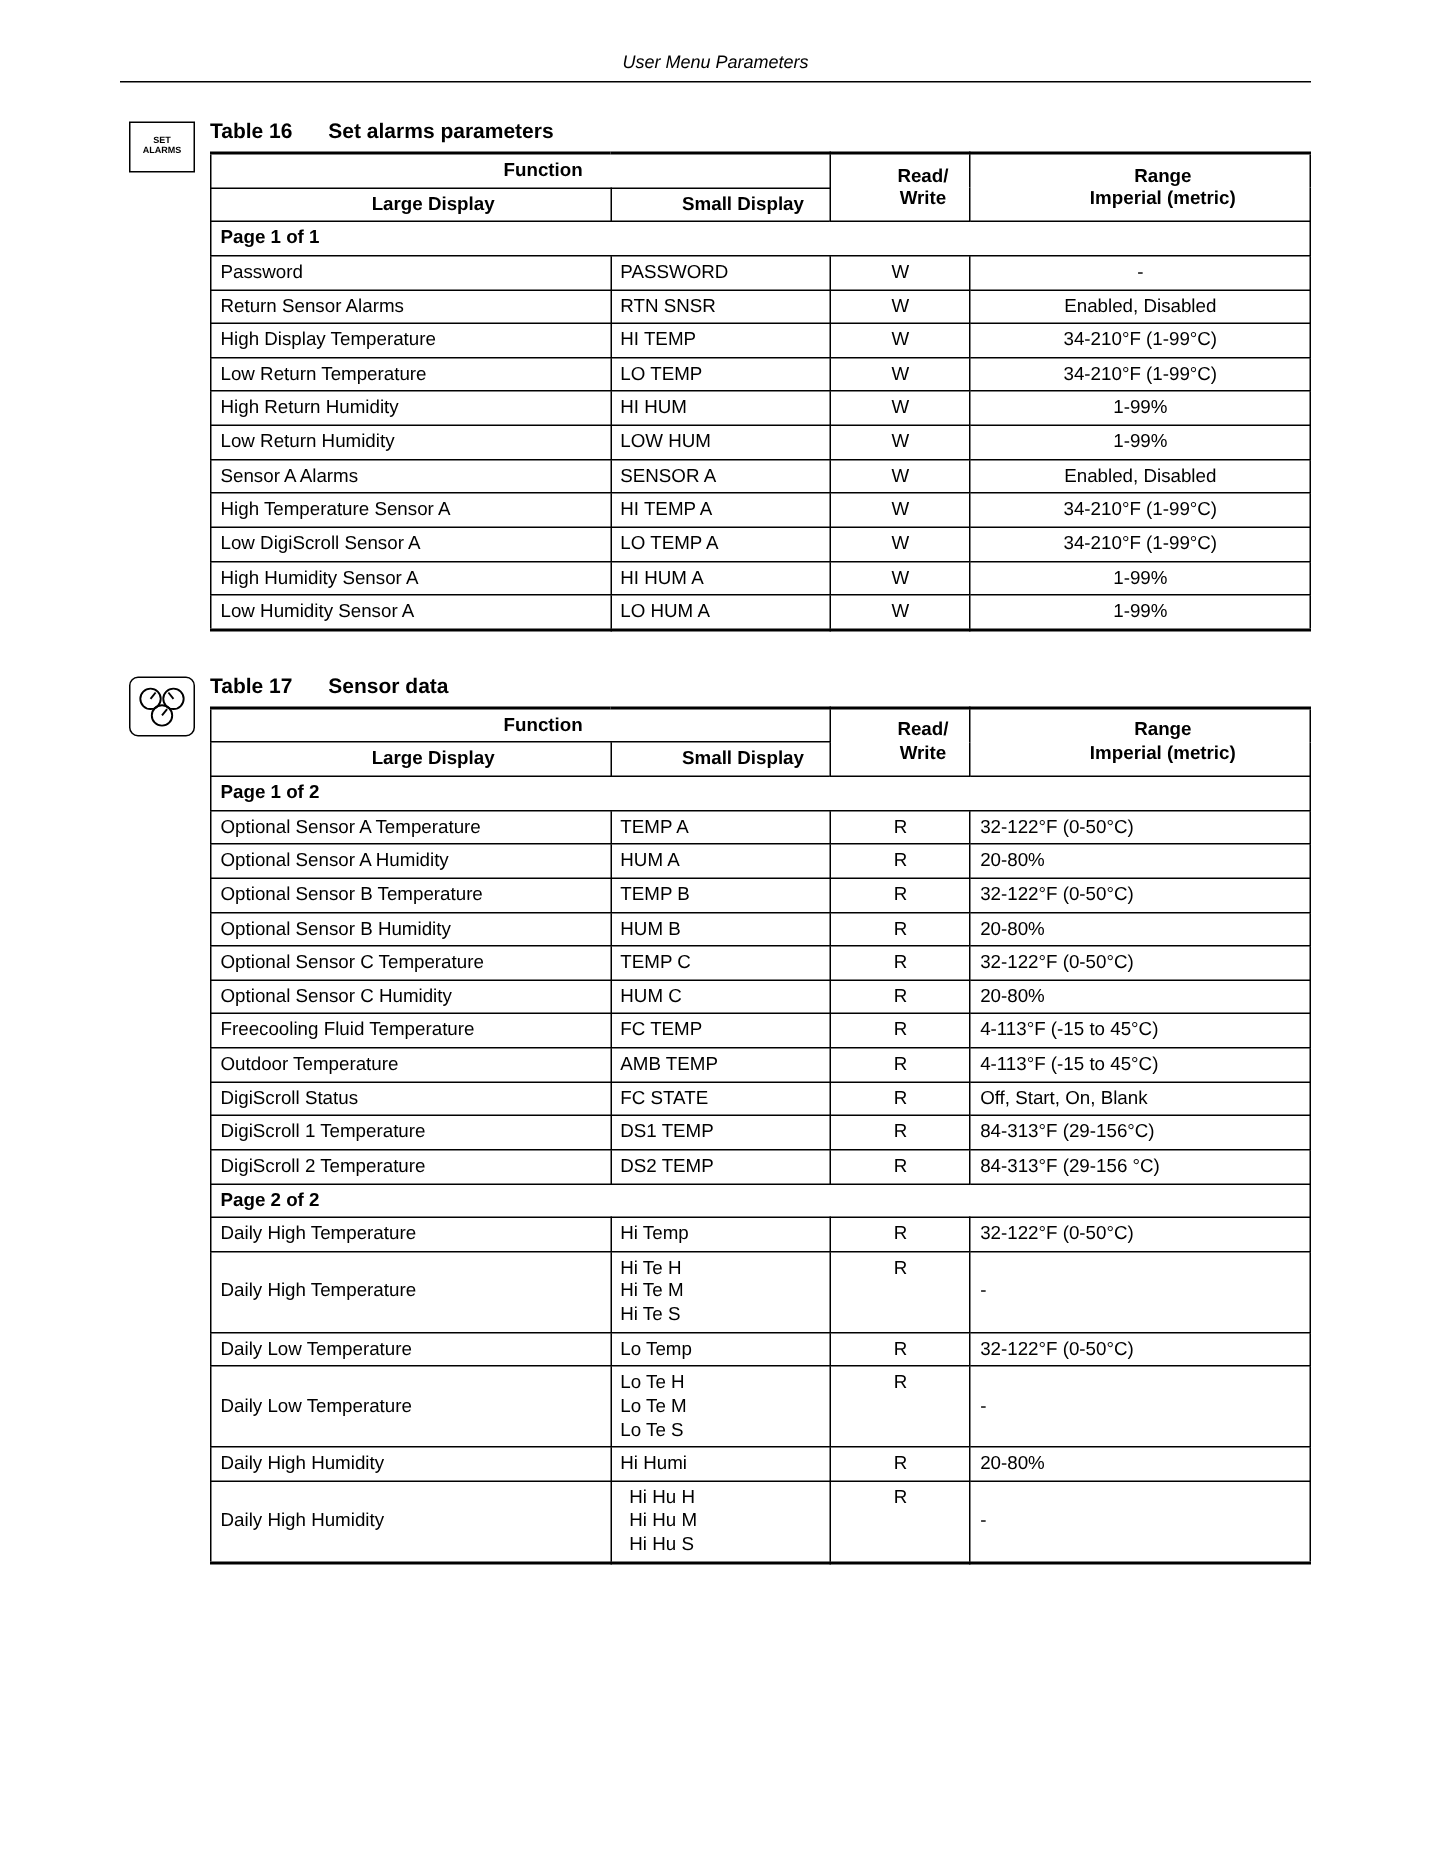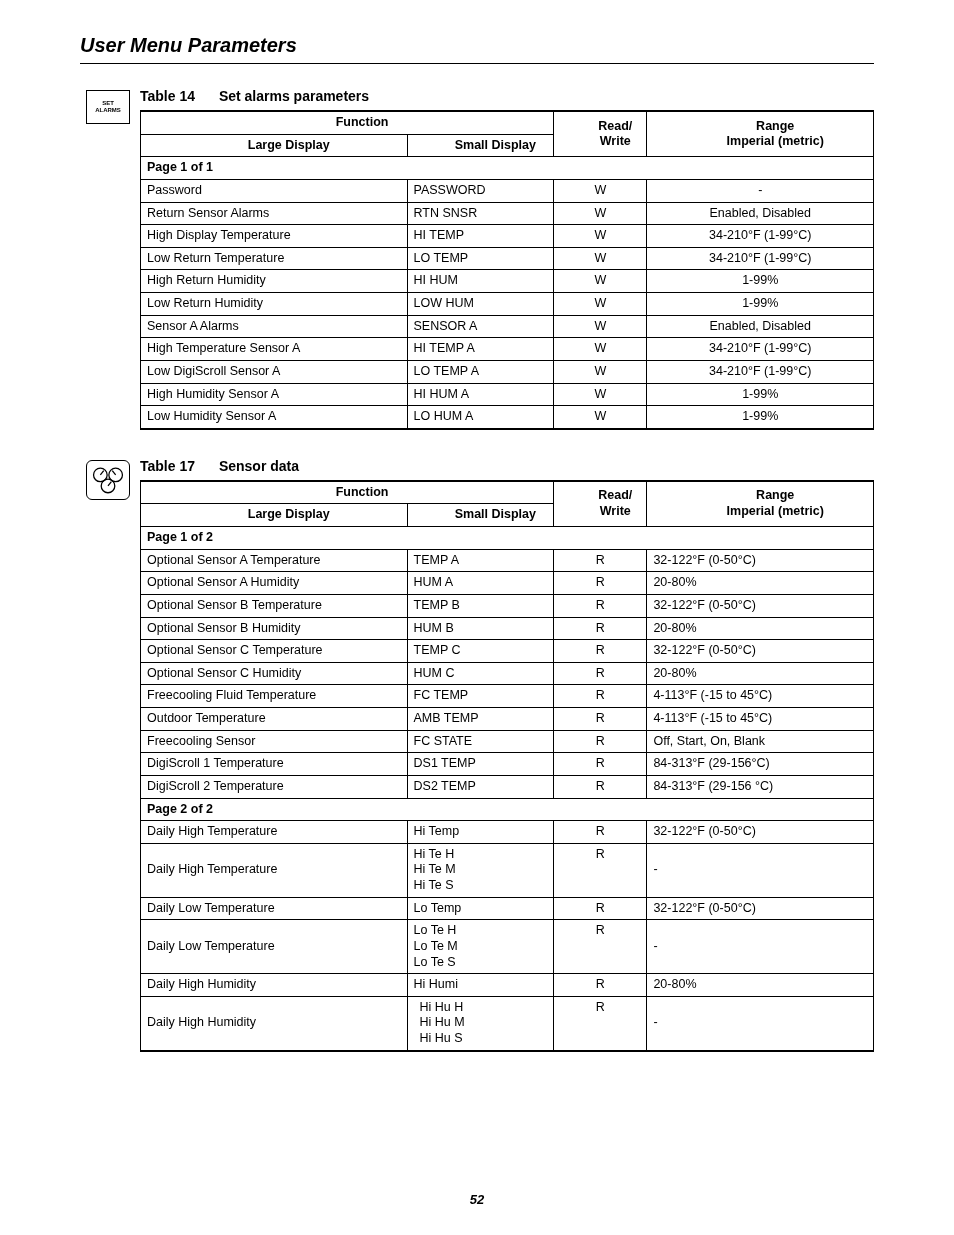--- a/index.html
+++ b/index.html
@@ -15,24 +15,24 @@
     position: relative;
   }
   .page {
     position: relative;
     width: 954px;
     height: 1235px;
     box-sizing: border-box;
     padding: 30px 80px 40px 80px;
   }
   .header-title {
-    text-align: left;
-    font-weight: bold;
+    text-align: center;
+    font-weight: normal;
     font-style: italic;
-    font-size: 20px;
+    font-size: 12px;
     padding-right: 0;
     margin-top: 4px;
     margin-bottom: 6px;
   }
   .header-rule {
     border: none;
     border-top: 1px solid #000;
     margin: 0 0 24px 0;
   }
 
@@ -132,21 +132,21 @@
 
   <div class="header-title">User Menu Parameters</div>
   <hr class="header-rule">
 
   <div class="table-block">
     <div class="side-icon">
       <span>SET</span>
       <span>ALARMS</span>
     </div>
     <div class="table-caption">
-      <span class="num">Table 14</span>
+      <span class="num">Table 16</span>
       <span>Set alarms parameters</span>
     </div>
     <table class="data">
       <colgroup>
         <col class="c-large">
           <col class="c-small">
           <col class="c-rw">
           <col class="c-range">
       </colgroup>
       <thead>
@@ -325,21 +325,21 @@
             <td class="center">R</td>
             <td class="left">4-113°F (-15 to 45°C)</td>
           </tr>
           <tr>
             <td class="left">Outdoor Temperature</td>
             <td class="left">AMB TEMP</td>
             <td class="center">R</td>
             <td class="left">4-113°F (-15 to 45°C)</td>
           </tr>
           <tr>
-            <td class="left">Freecooling Sensor</td>
+            <td class="left">DigiScroll Status</td>
             <td class="left">FC STATE</td>
             <td class="center">R</td>
             <td class="left">Off, Start, On, Blank</td>
           </tr>
           <tr>
             <td class="left">DigiScroll 1 Temperature</td>
             <td class="left">DS1 TEMP</td>
             <td class="center">R</td>
             <td class="left">84-313°F (29-156°C)</td>
           </tr>
@@ -403,14 +403,13 @@
                 <span>Hi Hu S</span>
               </div>
             </td>
             <td class="center" style="vertical-align: top;">R</td>
             <td class="left">-</td>
           </tr>
         </tbody>
     </table>
   </div>
 
-  <div class="footer-pagenum">52</div>
 </div>
 
 </body></html>

